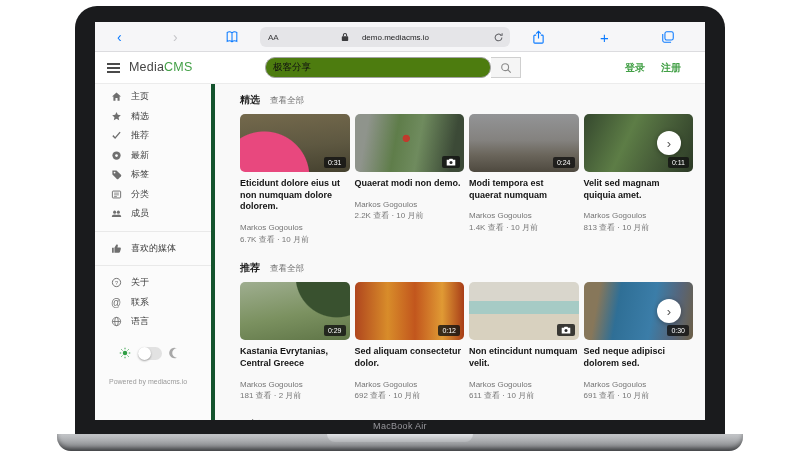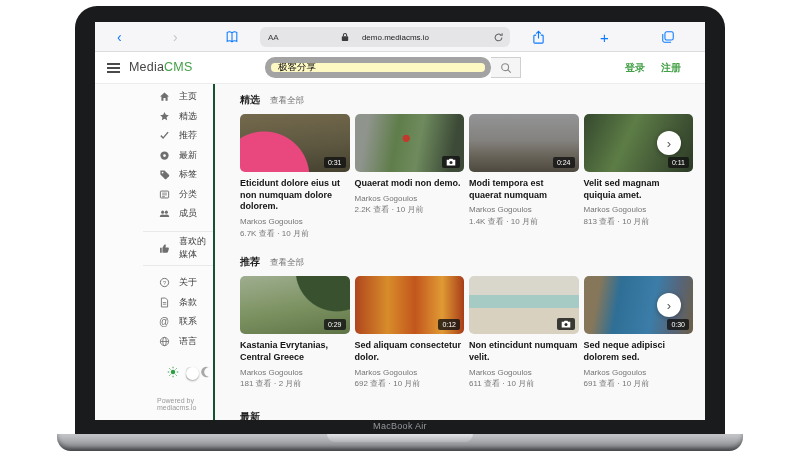--- a/index.html
+++ b/index.html
@@ -32,30 +32,30 @@
   .url-center { margin:0 auto; display:flex; align-items:center; gap:13px; }
   .url-reload { position:absolute; right:6px; display:flex; }
 
   
   .site-header { position:relative; height:32px; background:#fff; border-bottom:1px solid #ececec; }
   .hamburger-wrap { position:absolute; left:12px; top:9px; width:14px; height:14px; display:flex; align-items:center; }
   .hamburger { width:13px; height:2px; background:#4a4a4a; box-shadow:0 -4px 0 #4a4a4a, 0 4px 0 #4a4a4a; }
   .logo { position:absolute; left:34px; top:8px; font-size:12.5px; letter-spacing:.2px; color:#454545; }
   .logo .accent { font-weight:400; }
   .search-wrap { position:absolute; left:170px; top:5px; display:flex; }
-  .search-input { width:226px; height:21px; border:6px solid #a3a3a3; border-radius:10px;
-    font-size:9.5px; padding:0 7px; color:#111; outline:none; font-family:inherit; background:#fef9c3; }
+  .search-input { width:226px; height:21px; border:1px solid #a3a3a3; border-radius:10px;
+    font-size:9.5px; padding:0 7px; color:#111; outline:none; font-family:inherit; background:#4d7c0f; }
   .search-btn { width:30px; height:21px; background:#f5f5f5; border:1px solid #cfcfcf; border-left:none;
     display:flex; align-items:center; justify-content:center; cursor:pointer; }
   .auth { position:absolute; right:24px; top:0; height:32px; display:flex; align-items:center; gap:16px; }
   .auth a { font-size:10px; font-weight:bold; text-decoration:none; }
 
   
   .page-body { display:flex; height:336px; }
-  .sidebar { width:120px; background:#fbfbfb; border-right:2px solid #14532d; padding-top:3px; flex-shrink:0;padding-left:48px; }
+  .sidebar { width:120px; background:#fbfbfb; border-right:4px solid #14532d; padding-top:3px; flex-shrink:0; }
   .side-item { display:flex; align-items:center; height:19.5px; padding-left:15px; gap:9px;
     font-size:9px; color:#3d3d3d; cursor:pointer; }
   .side-icon { width:12px; height:12px; display:flex; align-items:center; justify-content:center; color:#6f6f6f; flex-shrink:0; }
   .side-icon svg { display:block; }
   .side-divider { border-top:1px solid #e9e9e9; margin:7px 0; }
   .theme-row { margin-top:13px; padding-left:24px; display:flex; align-items:center; gap:7px; }
   .toggle { width:24px; height:13px; border-radius:7px; background:#e2e2e2; position:relative; cursor:pointer; }
   .toggle-knob { position:absolute; left:0; top:0; width:13px; height:13px; border-radius:50%;
     background:#fff; box-shadow:0 1px 2px rgba(0,0,0,.35); }
   .powered { margin-top:15px; padding-left:14px; font-size:7px; color:#9a9a9a; }
@@ -66,21 +66,21 @@
   .section-title { font-size:10px; font-weight:bold; color:#1f1f1f; }
   .view-all { font-size:8.5px; color:#757575; text-decoration:none; cursor:pointer; }
   .row { position:relative; display:flex; gap:5px; margin-top:7px; }
   .card { width:calc((100% - 15px)/4); cursor:pointer; }
   .thumb { height:58px; border-radius:5px; position:relative; overflow:hidden; background:#ccc; }
   .dur { position:absolute; right:4px; bottom:4px; background:rgba(18,18,18,.8); color:#fff;
     font-size:7px; line-height:1; padding:2px 4px; border-radius:2px; }
   .cam { display:flex; align-items:center; }
   .card-info { min-height:54px; }
   .card-title { margin-top:6px; font-size:9px; font-weight:bold; color:#141414; line-height:1.3; }
-  .card-author { margin-top:3px; font-size:8px; color:#767676; line-height:1.45; }
+  .card-author { margin-top:9px; font-size:8px; color:#767676; line-height:1.45; }
   .card-meta { font-size:8px; color:#767676; line-height:1.45; }
   .next-btn { position:absolute; right:12px; top:17px; width:24px; height:24px; border-radius:50%;
     background:#fff; box-shadow:0 1px 5px rgba(0,0,0,.3); display:flex; align-items:center; justify-content:center;
     font-size:13px; color:#555; cursor:pointer; z-index:2; }
 
   
   [data-thumb="marsh-pink-raft"] { background:
     radial-gradient(circle at 22% 108%, #e8487e 0 42%, rgba(232,72,126,0) 43%),
     linear-gradient(175deg,#74694c 0%,#5e5841 55%,#45412f 100%); }
   [data-thumb="cliff-climber"] { background:
@@ -251,29 +251,20 @@
           <div class="side-item">
             <span class="side-icon">
                 <svg width="11" height="11" viewBox="0 0 16 16">
                   <circle cx="8" cy="8" r="6" fill="none" stroke="#6f6f6f" stroke-width="1.4"></circle>
                   <text x="8" y="11" font-size="8" text-anchor="middle" fill="#6f6f6f">?</text>
                 </svg>
               </span>
             <span>关于</span>
           </div>
           <div class="side-item">
-            <span class="side-icon">
-                <svg width="11" height="11" viewBox="0 0 16 16" fill="none" stroke="#6f6f6f">
-                  <path d="M3.5 1.5 H9.5 L12.5 4.5 V14.5 H3.5 Z" stroke-width="1.3"></path>
-                  <path d="M5.5 8 H10.5 M5.5 10.5 H10.5" stroke-width="1.1"></path>
-                </svg>
-              </span>
-            <span>条款</span>
-          </div>
-          <div class="side-item">
             <span class="side-icon" style="font-size:10px;">@</span>
             <span>联系</span>
           </div>
           <div class="side-item">
             <span class="side-icon">
                 <svg width="11" height="11" viewBox="0 0 16 16" fill="none" stroke="#6f6f6f" stroke-width="1.2">
                   <circle cx="8" cy="8" r="6"></circle>
                   <ellipse cx="8" cy="8" rx="2.6" ry="6"></ellipse>
                   <path d="M2 8 H14"></path>
                 </svg>

